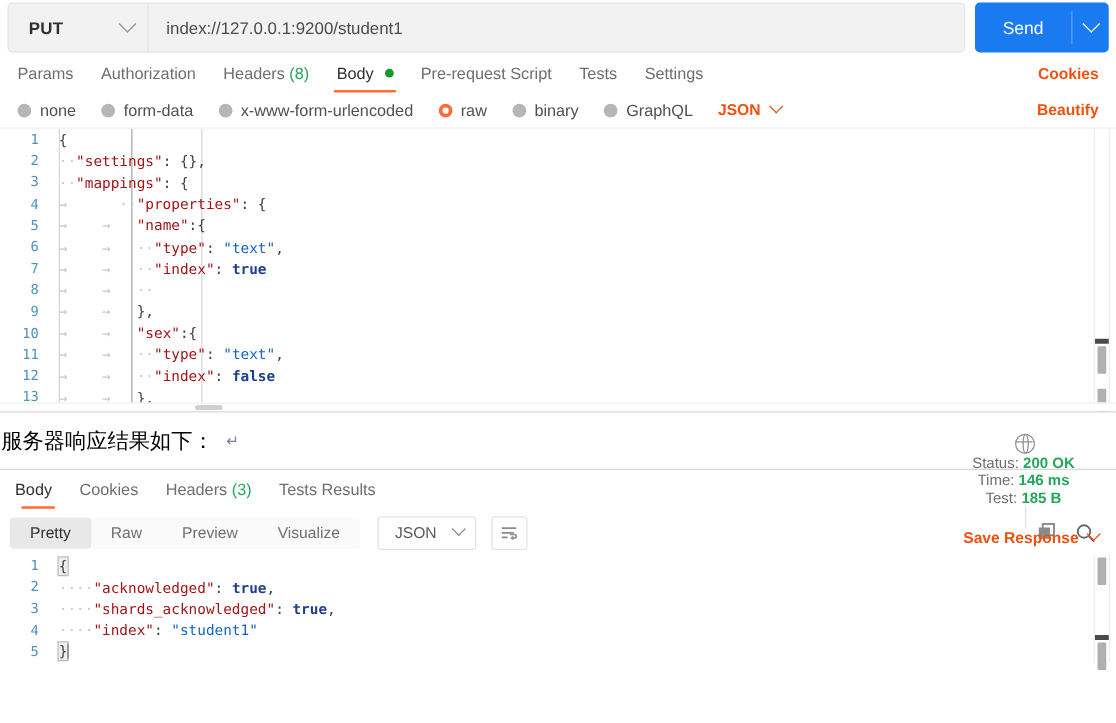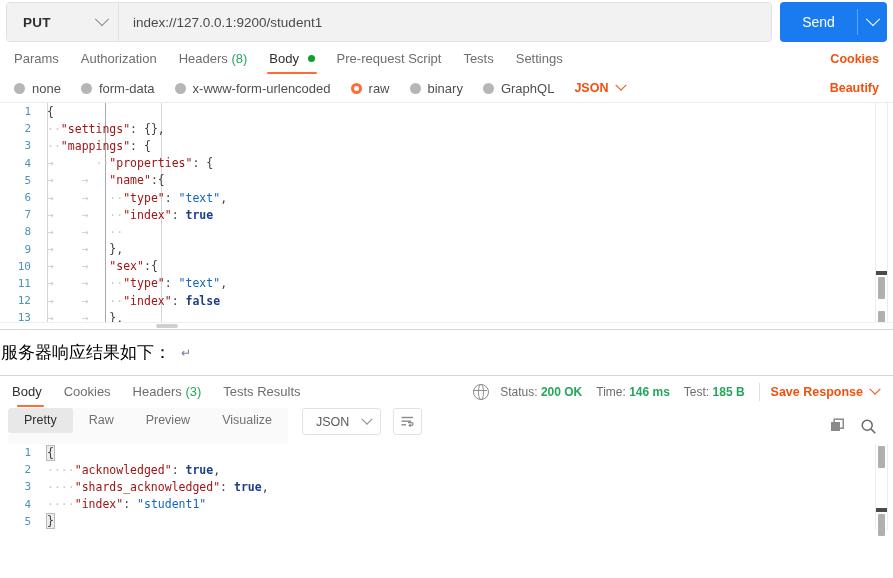--- a/index.html
+++ b/index.html
@@ -315,20 +315,21 @@
     height: 32px;
     padding: 0 8px 0 8px;
     position: relative;
   }
   .status-group {
     display: flex;
     align-items: center;
     font-size: 12px;
     color: #6e6e6e;
     padding-right: 4px;
+    flex-direction: column;
   }
   .status-group .item { margin-right: 14px; white-space: nowrap; }
   .status-group .val { color: #26a65b; font-weight: bold; }
   .globe {
     width: 14px; height: 14px;
     border-radius: 50%;
     border: 1.3px solid #8e8e8e;
     margin-right: 11px;
     position: relative;
     flex: none;
@@ -366,20 +367,21 @@
   }
   .save-resp .chev {
     width: 7px; height: 7px;
     border-right-color: #f0510f;
     border-bottom-color: #f0510f;
   }
 
   
   .resp-toolbar {
     display: flex;
+    align-items: center;
     height: 36px;
     padding: 0 8px 0 8px;
   }
   .seg {
     display: flex;
     background: #fafafa;
     border-radius: 3px;
     overflow: hidden;
     margin-right: 14px;
   }

